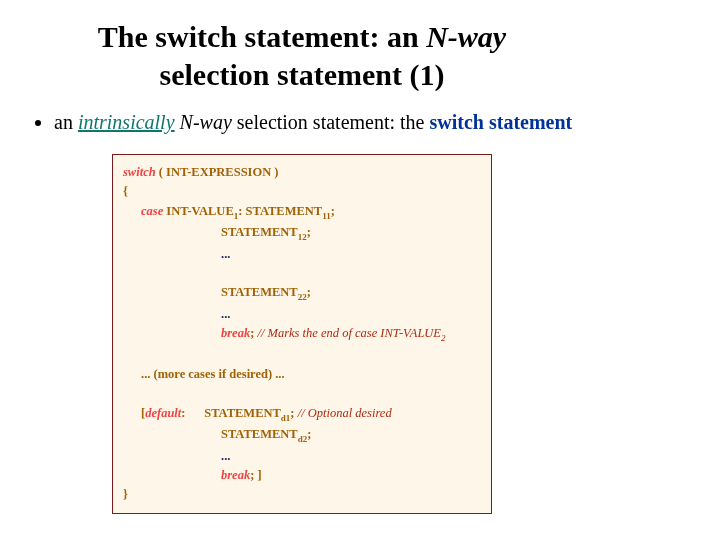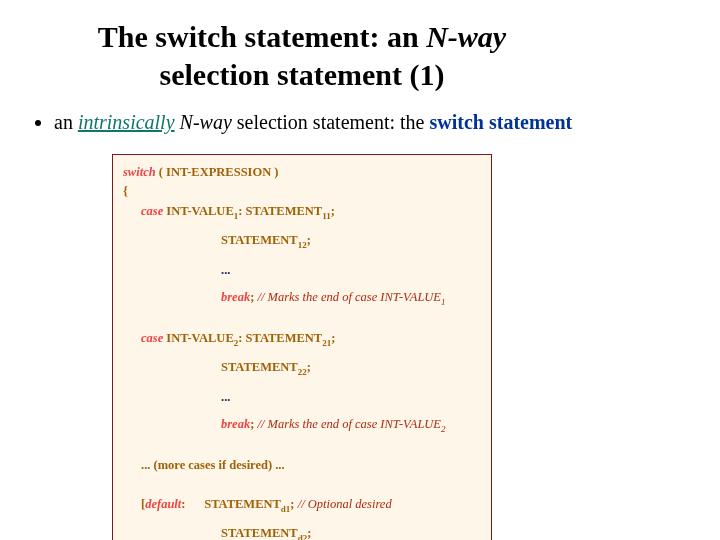--- a/index.html
+++ b/index.html
@@ -53,21 +53,21 @@
     font-size: 12.5px;
     line-height: 1.55;
     color: #1b2a6b;
   }
   .codebox .kw { color: #ef4444; font-weight: bold; font-style: italic; }
   .codebox .cmt { color: #b02a0f; font-style: italic; }
   .codebox .stmt { color: #a16207; font-weight: bold; }
   .codebox .dots { color: #1b2a6b; font-weight: bold; }
   .codebox .sub { font-size: 9px; vertical-align: sub; }
   .ind1 { padding-left: 18px; }
-  .ind2 { padding-left: 98px; margin-top: 8px; }
+  .ind2 { padding-left: 98px; }
   .row { white-space: nowrap; }
 </style>
 </head>
 <body>
 
 <div class="slide">
 
   <div class="title">
     <span>The switch statement: an </span><span class="ital">N-way</span><span> selection statement (1)</span>
   </div>
@@ -79,25 +79,23 @@
   </ul>
 
   <div class="codebox-wrap">
     <div class="codebox">
       <div class="row"><span class="kw">switch</span><span class="stmt"> ( INT-EXPRESSION )</span></div>
       <div class="row stmt">{</div>
 
       <div class="row ind1"><span class="kw">case</span><span class="stmt"> INT-VALUE</span><span class="stmt sub">1</span><span class="stmt">: </span><span class="stmt">STATEMENT</span><span class="stmt sub">11</span><span class="stmt">;</span></div>
       <div class="row ind2"><span class="stmt">STATEMENT</span><span class="stmt sub">12</span><span class="stmt">;</span></div>
       <div class="row ind2 dots">...</div>
-      <div class="row ind2"><span class="kw">break</span><span class="stmt">;</span><span class="cmt">  // Marks the end of case INT-VALUE</span><span class="cmt sub">1</span></div>
 
       <div class="row">&nbsp;</div>
 
-      <div class="row ind1"><span class="kw">case</span><span class="stmt"> INT-VALUE</span><span class="stmt sub">2</span><span class="stmt">: </span><span class="stmt">STATEMENT</span><span class="stmt sub">21</span><span class="stmt">;</span></div>
       <div class="row ind2"><span class="stmt">STATEMENT</span><span class="stmt sub">22</span><span class="stmt">;</span></div>
       <div class="row ind2 dots">...</div>
       <div class="row ind2"><span class="kw">break</span><span class="stmt">;</span><span class="cmt">  // Marks the end of case INT-VALUE</span><span class="cmt sub">2</span></div>
 
       <div class="row">&nbsp;</div>
 
       <div class="row ind1 stmt">... (more cases if desired) ...</div>
 
       <div class="row">&nbsp;</div>
 

